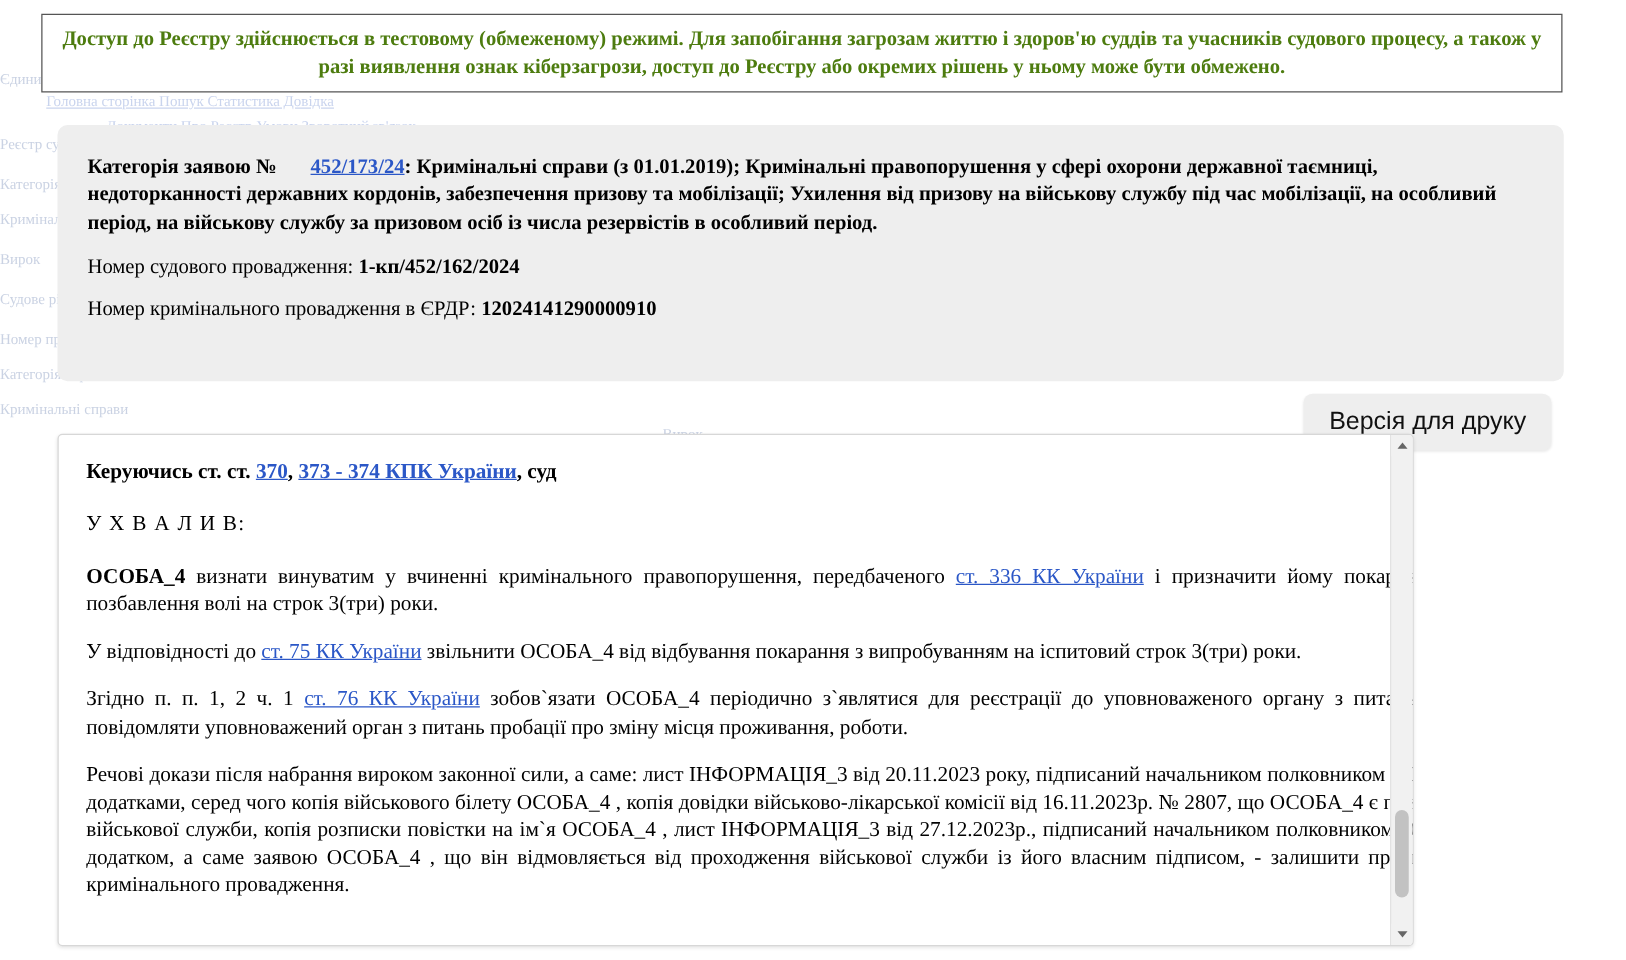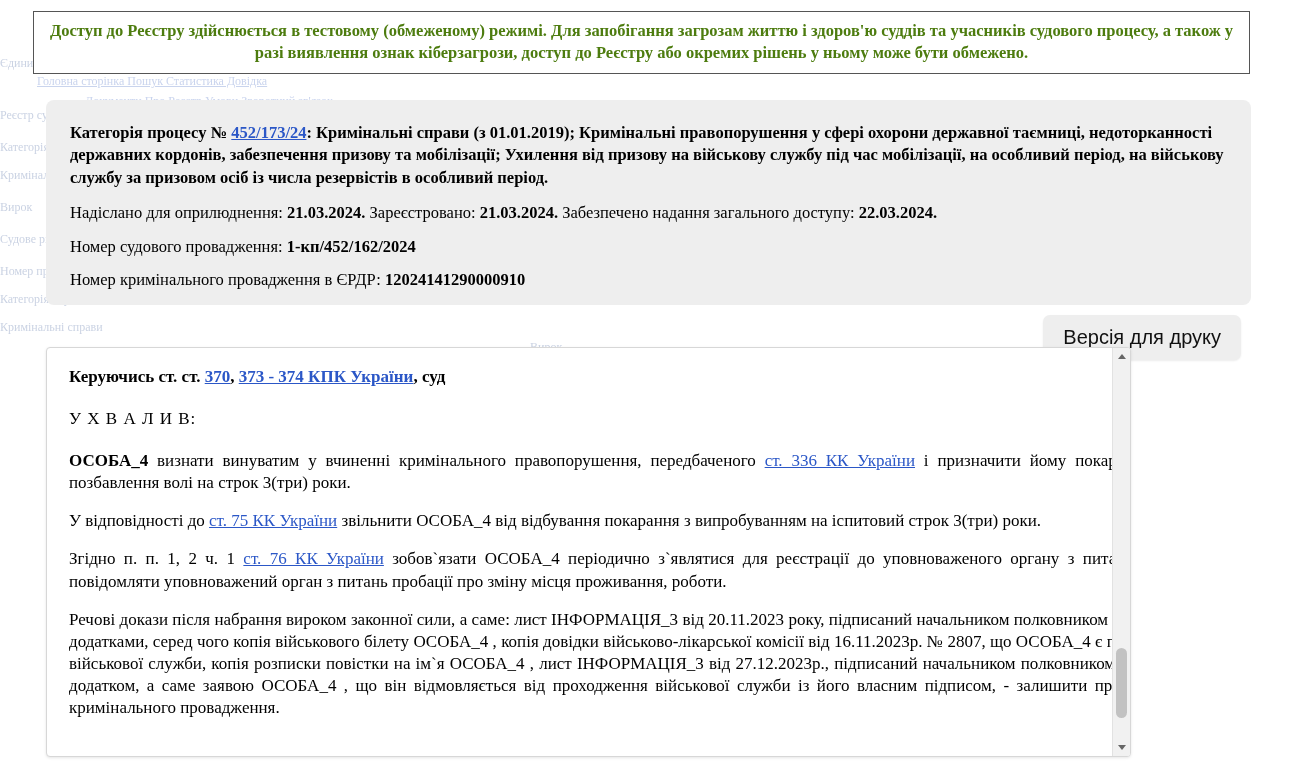--- a/index.html
+++ b/index.html
@@ -76,20 +76,21 @@
     color: #000000;
   }
   .info-card p.cat {
     margin-bottom: 13px;
   }
   .info-card b { font-weight: bold; }
   .info-card a {
     color: #2b57c7;
     text-decoration: underline;
     font-weight: bold;
+    margin-left: 23px;
   }
 
   
   .print-row {
     position: absolute;
     left: 46px;
     top: 305px;
     width: 1205px;
     height: 48px;
   }
@@ -217,24 +218,21 @@
     <div class="ghost-line" style="left:530px; top:340px;">Вирок</div>
   </div>
 
   <div class="warning-banner">
     <span>Доступ до Реєстру здійснюється в тестовому (обмеженому) режимі. Для запобігання загрозам життю і здоров'ю суддів та учасників судового</span>
     <span>процесу, а також у разі виявлення ознак кіберзагрози, доступ до Реєстру або окремих рішень у ньому може бути обмежено.</span>
   </div>
 
   <div class="info-card">
     <p class="cat">
-      <b>Категорія процесу № </b><a href="#">452/173/24</a><b>: Кримінальні справи (з 01.01.2019); Кримінальні правопорушення у сфері охорони державної таємниці, недоторканності державних кордонів, забезпечення призову та мобілізації; Ухилення від призову на військову службу під час мобілізації, на особливий період, на військову службу за призовом осіб із числа резервістів в особливий період.</b>
-    </p>
-    <p>
-      <span>Надіслано для оприлюднення: </span><b>21.03.2024.</b><span> Зареєстровано: </span><b>21.03.2024.</b><span> Забезпечено надання загального доступу: </span><b>22.03.2024.</b>
+      <b>Категорія заявою № </b><a href="#">452/173/24</a><b>: Кримінальні справи (з 01.01.2019); Кримінальні правопорушення у сфері охорони державної таємниці, недоторканності державних кордонів, забезпечення призову та мобілізації; Ухилення від призову на військову службу під час мобілізації, на особливий період, на військову службу за призовом осіб із числа резервістів в особливий період.</b>
     </p>
     <p>
       <span>Номер судового провадження: </span><b>1-кп/452/162/2024</b>
     </p>
     <p>
       <span>Номер кримінального провадження в ЄРДР: </span><b>12024141290000910</b>
     </p>
   </div>
 
   <div class="print-row">

